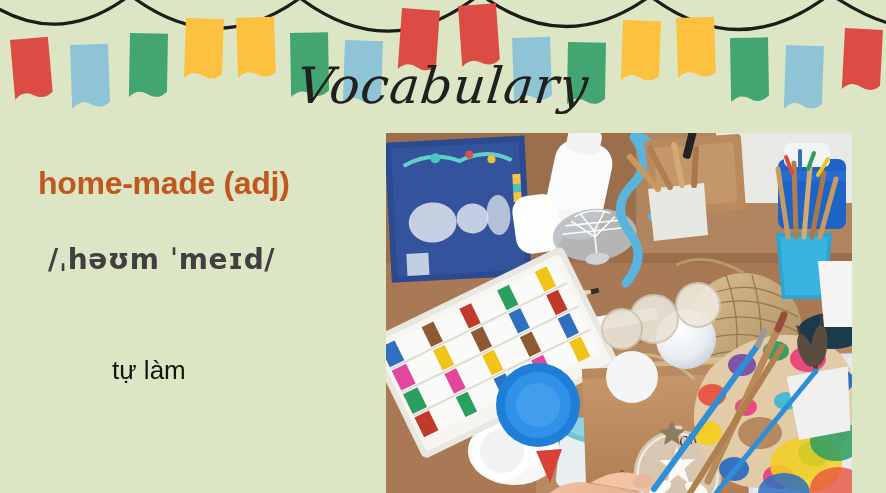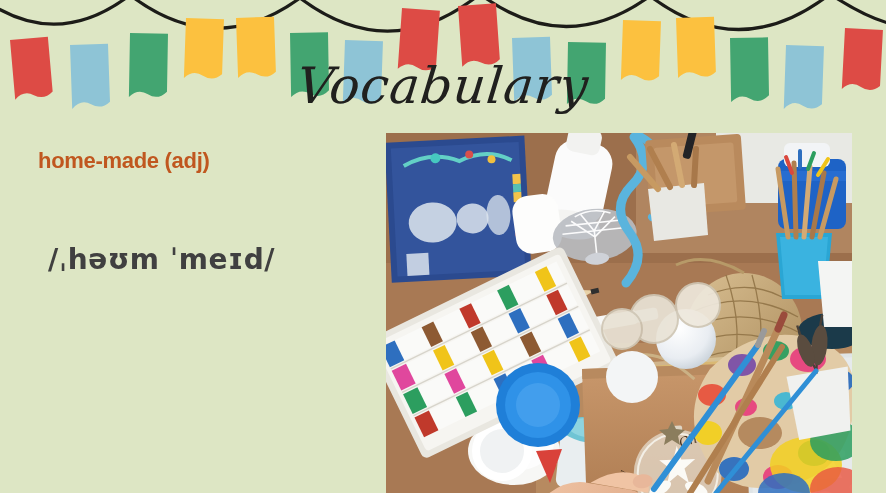--- a/index.html
+++ b/index.html
@@ -53,22 +53,22 @@
     position: absolute;
     left: 0;
     top: 130px;
     width: 386px;
     height: 363px;
   }
 
   #headword {
     position: absolute;
     left: 38px;
-    top: 18px;
-    font-size: 22px;
+    top: 35px;
+    font-size: 32px;
     font-weight: bold;
     color: #c0571f;
     letter-spacing: -0.3px;
     white-space: nowrap;
   }
 
   #phonetic {
     position: absolute;
     left: 48px;
     top: 113px;
@@ -183,20 +183,21 @@
         </g>
       </g>
     </svg>
   </div>
 
   <div id="title">Vocabulary</div>
 
   <div id="word-panel">
     <div id="headword">home-made (adj)</div>
     <div id="phonetic">/ˌhəʊm ˈmeɪd/</div>
+    <div id="meaning">tự làm</div>
   </div>
 
   <div id="photo">
     <svg width="466" height="360" viewBox="0 0 466 360" xmlns="http://www.w3.org/2000/svg">
       <defs>
         <clipPath id="photoClip">
             <rect x="0" y="0" width="466" height="360"></rect>
           </clipPath>
         <radialGradient id="ballG" cx="38%" cy="32%" r="72%">
           <stop offset="0%" stop-color="#ffffff"></stop>

